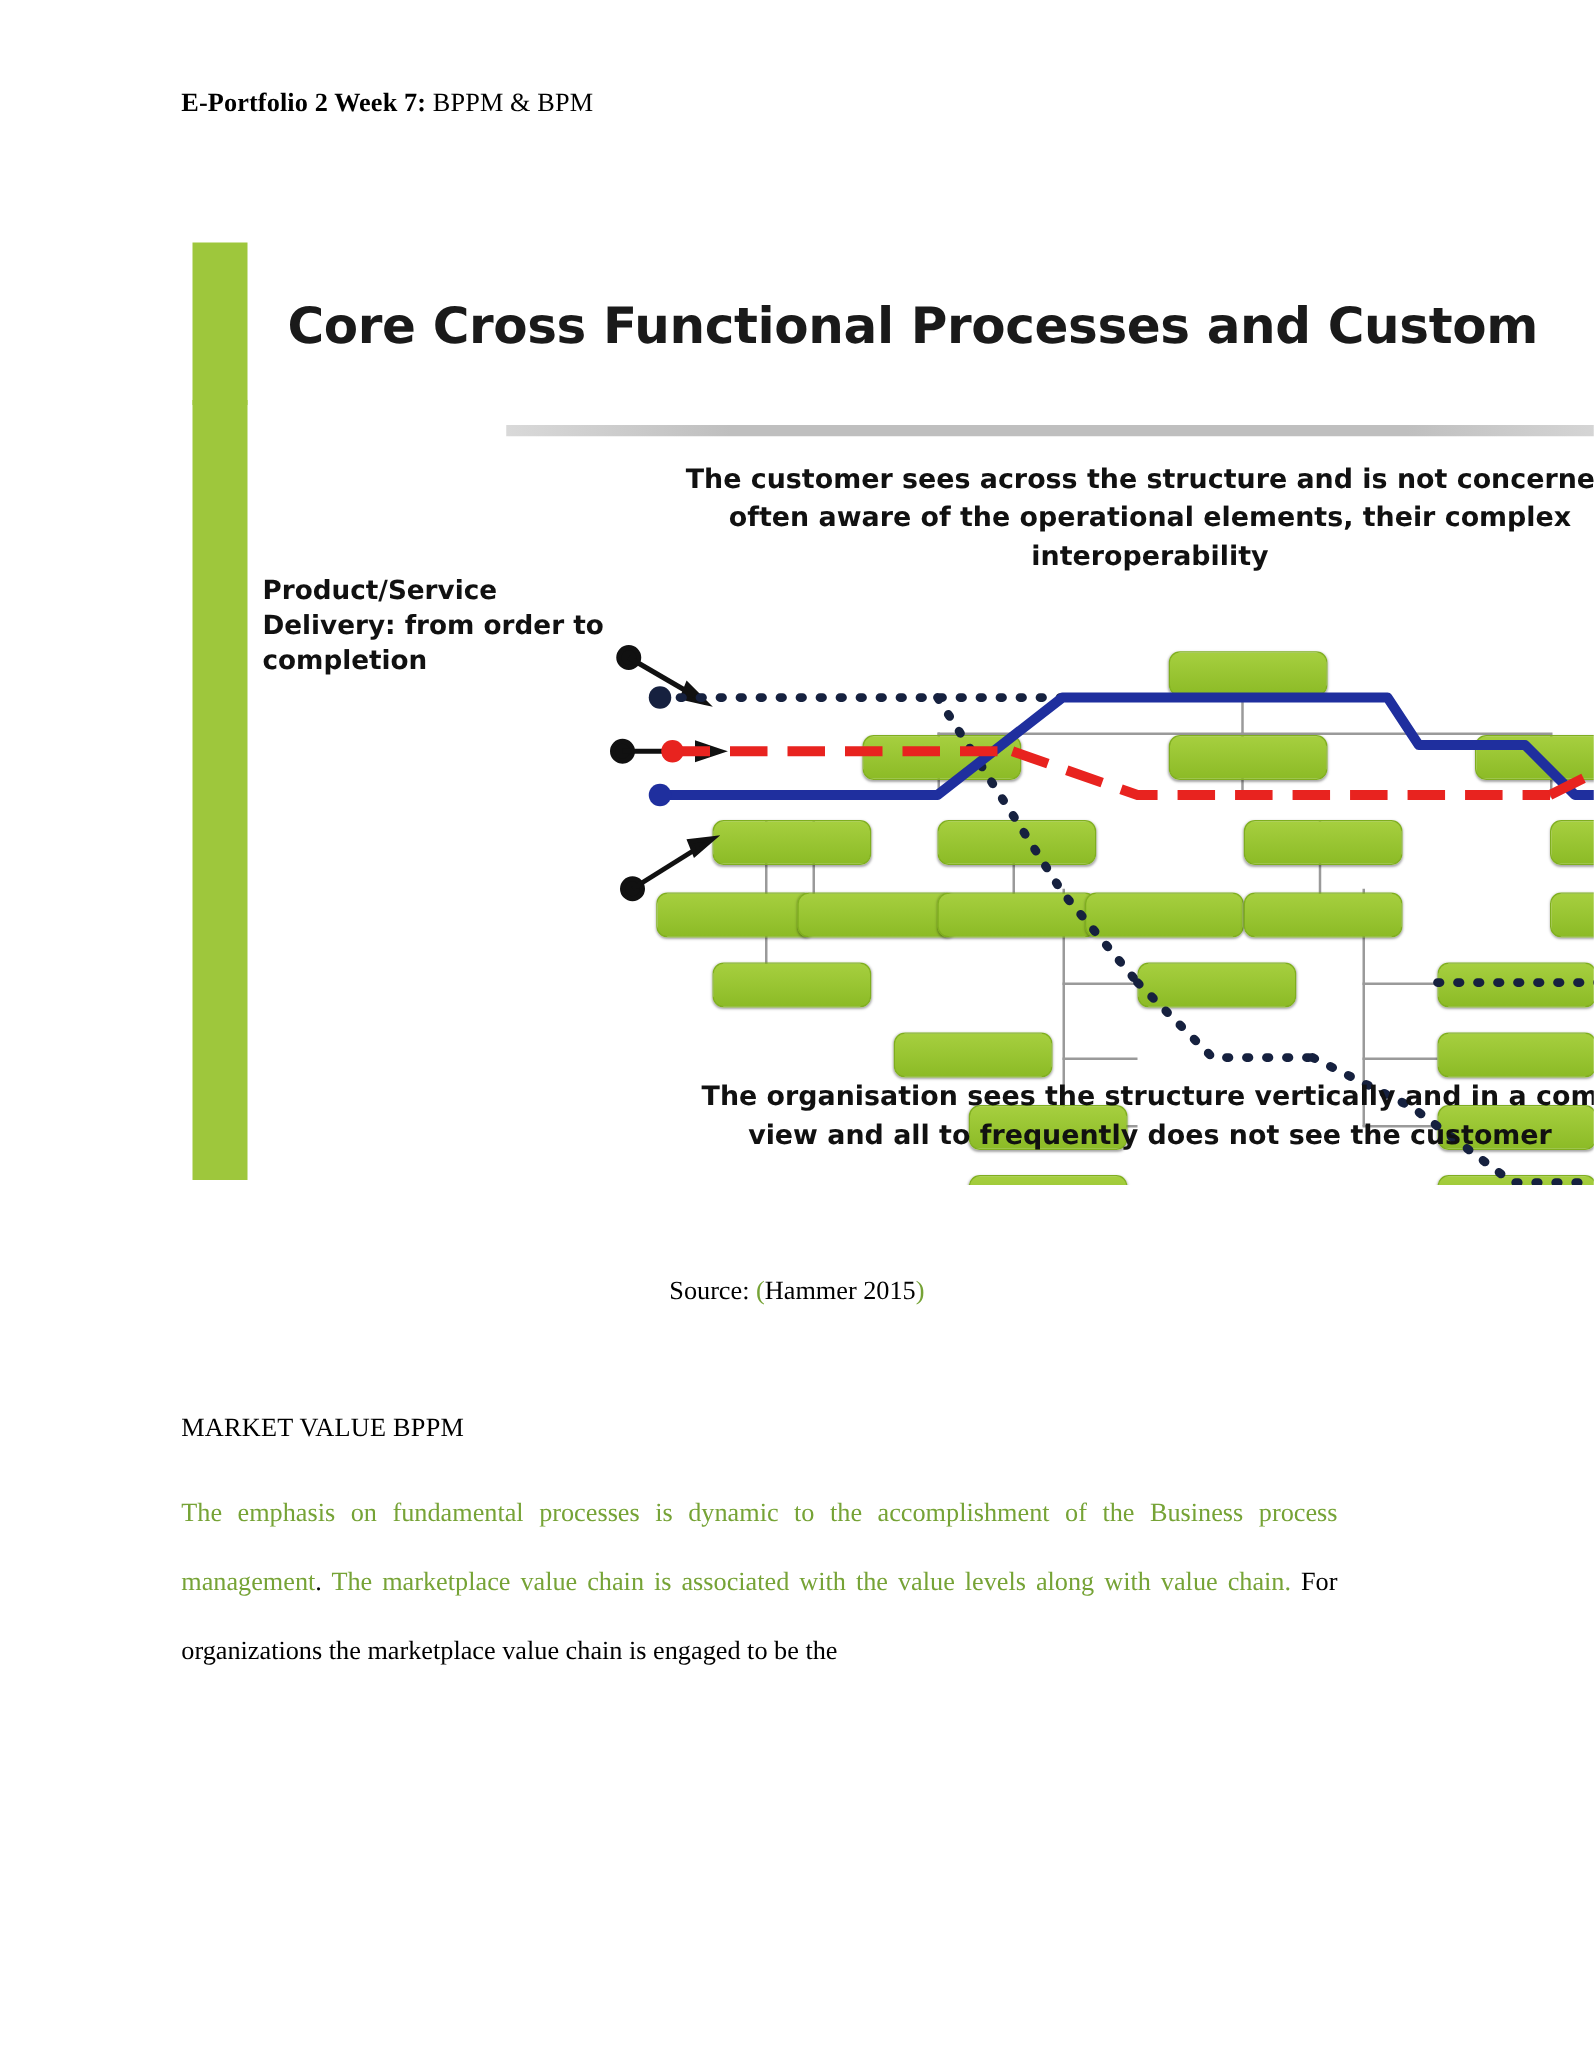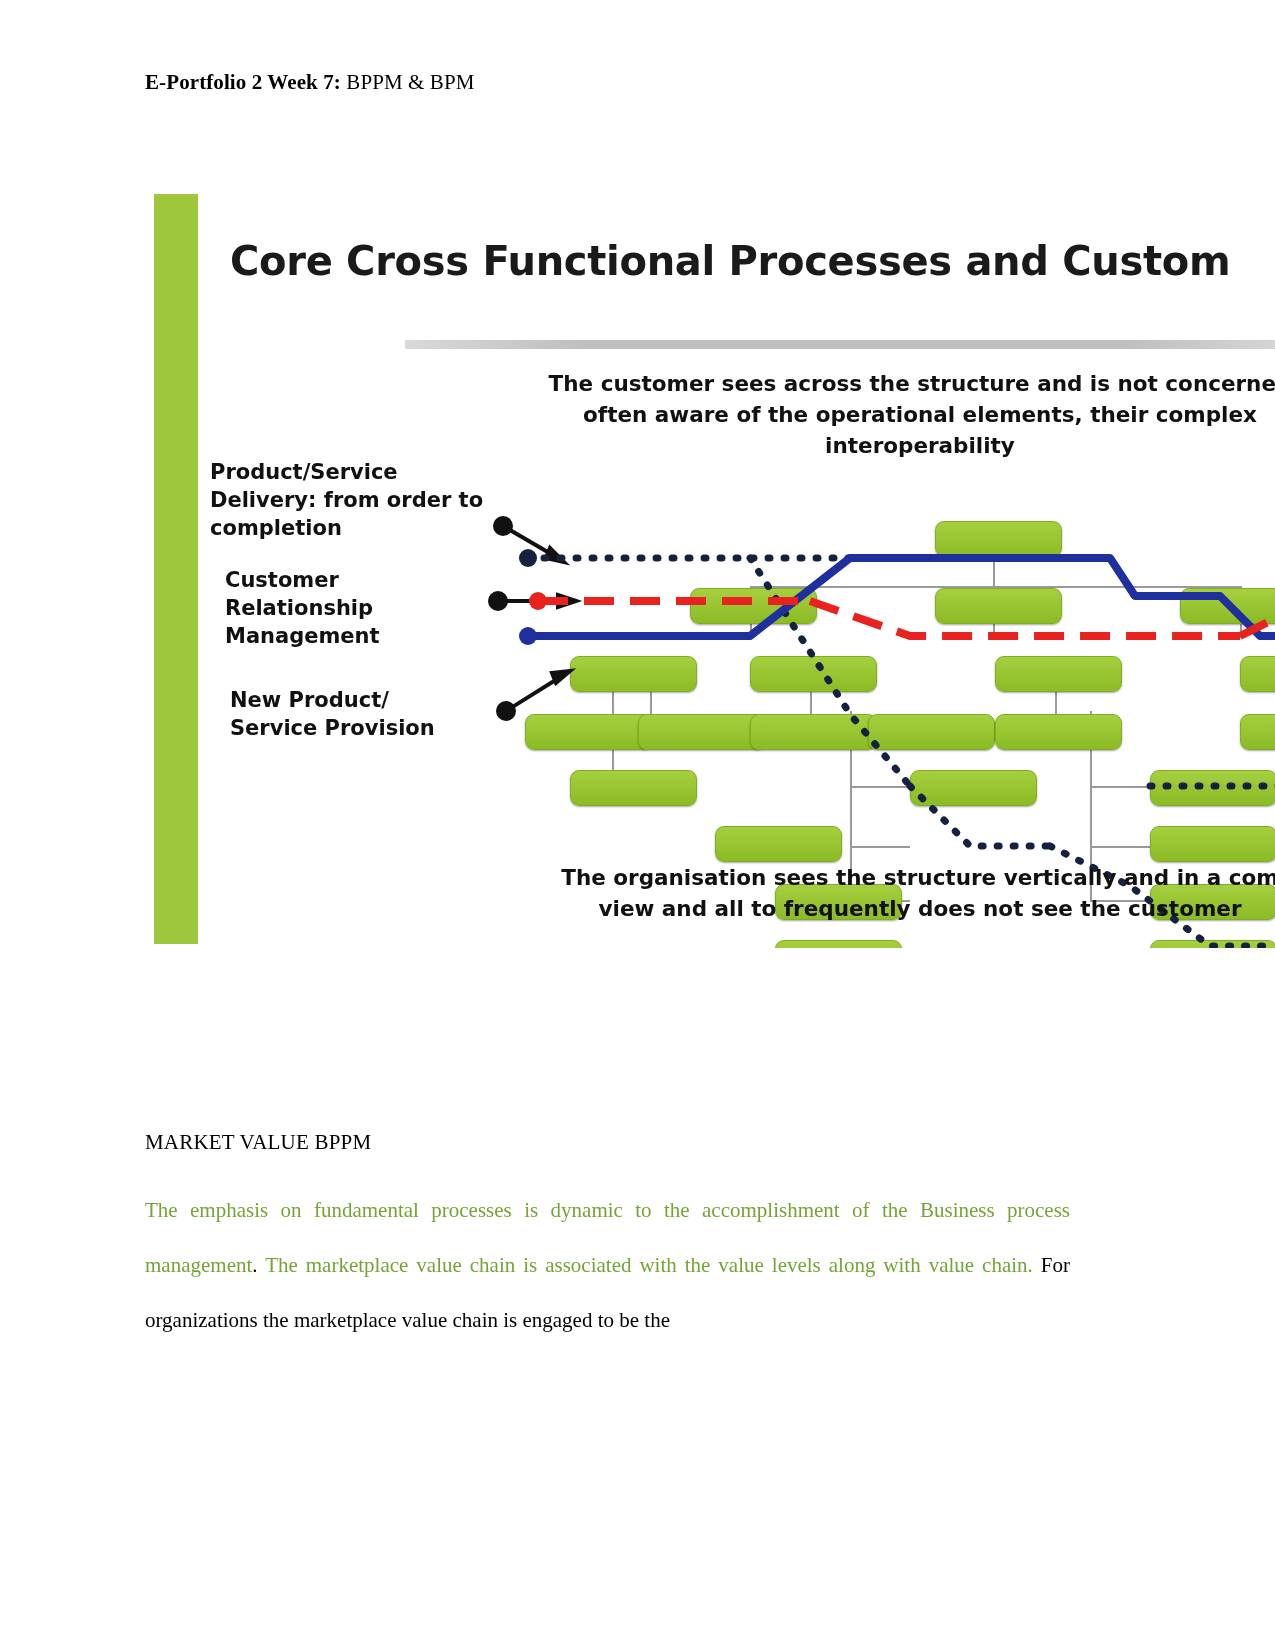--- a/index.html
+++ b/index.html
@@ -127,22 +127,20 @@
 
       <div class="grey-rule"></div>
 
       <div class="top-caption">
         <div>The customer sees across the structure and is not concerned</div>
         <div>often aware of the operational elements, their complex</div>
         <div>interoperability</div>
       </div>
 
       <div class="proc-label" id="lbl-psd">Product/Service Delivery: from order to completion</div>
-      <div class="proc-label" id="lbl-crm">Customer Relationship Management</div>
-      <div class="proc-label" id="lbl-nps">New Product/ Service Provision</div>
 
       <div class="connector vline" style="left:843px;top:370px;height:32px;"></div>
       <div class="connector hline" style="left:600px;top:400px;width:490px;"></div>
       <div class="connector vline" style="left:600px;top:400px;height:52px;"></div>
       <div class="connector vline" style="left:1090px;top:400px;height:52px;"></div>
       <div class="connector vline" style="left:843px;top:400px;height:52px;"></div>
 
       <div class="connector vline" style="left:660px;top:470px;height:60px;"></div>
       <div class="connector vline" style="left:905px;top:470px;height:60px;"></div>
 
@@ -229,20 +227,23 @@
       </svg>
 
       <div class="bottom-caption">
         <div>The organisation sees the structure vertically and in a com</div>
         <div>view and all to frequently does not see the customer</div>
       </div>
 
     </div>
   </div>
 
+  <div class="source">
+    <span>Source: </span><span class="paren">(</span><span>Hammer 2015</span><span class="paren">)</span>
+  </div>
 
   <div class="section-title">MARKET VALUE BPPM</div>
 
   <div class="body-para">
     <span class="green">The emphasis on fundamental processes is dynamic to the accomplishment of the Business process management</span><span>.</span><span class="green"> The marketplace value chain is associated with the value levels along with value chain.</span><span> For organizations the marketplace value chain is engaged to be the</span>
   </div>
 
 </div>
 
 </body></html>

